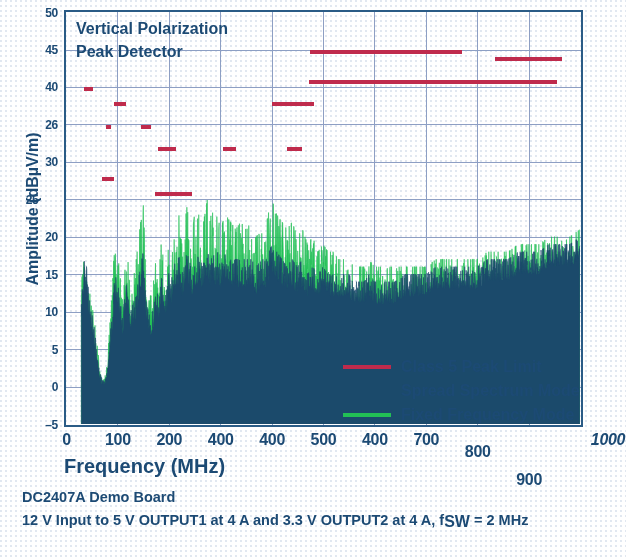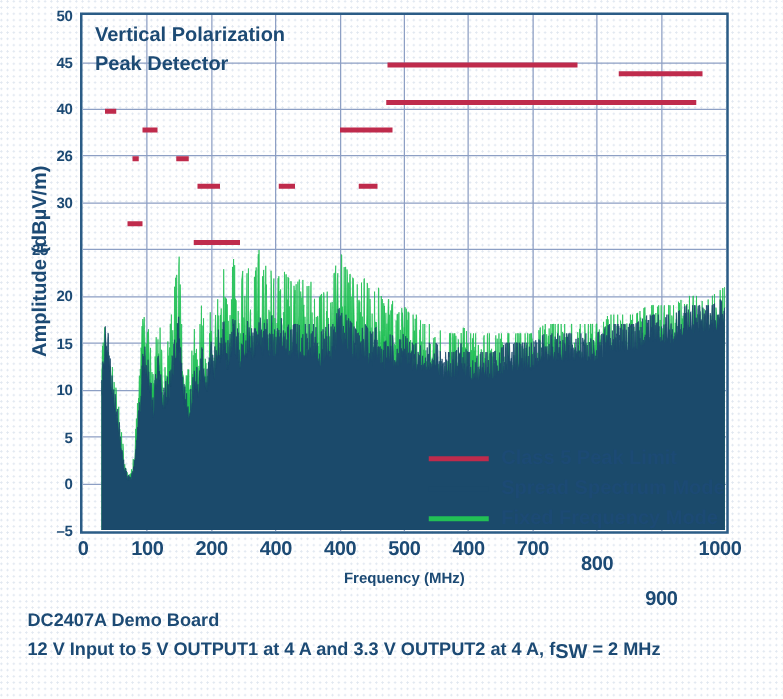--- a/index.html
+++ b/index.html
@@ -40,21 +40,21 @@
   #ylabels{position:absolute;left:0;top:10px;width:58px;height:417px;}
   .xtick{
     position:absolute;top:0;text-align:center;
     font-size:16px;font-weight:bold;color:#1c4a74;
     transform:translateX(-50%);
     letter-spacing:-0.3px;
   }
   #xlabels{position:absolute;left:64px;top:431px;width:519px;height:22px;}
   #x-axis-title{
     position:absolute;left:64px;top:455px;width:519px;
-    text-align:center;font-size:12px;font-weight:bold;color:#1c4a74;
+    text-align:left;font-size:20px;font-weight:bold;color:#1c4a74;
   }
   #y-axis-title{
     position:absolute;
     left:-92px;top:200px;width:250px;
     text-align:center;font-size:16px;font-weight:bold;color:#1c4a74;
     transform:rotate(-90deg);
     transform-origin:center center;
   }
 
   
@@ -174,21 +174,21 @@
       <div class="xtick" style="left: 2.5px;">0</div>
       <div class="xtick" style="left: 53.9px;">100</div>
       <div class="xtick" style="left: 105.3px;">200</div>
       <div class="xtick" style="left: 156.7px;">400</div>
       <div class="xtick" style="left: 208.1px;">400</div>
       <div class="xtick" style="left: 259.5px;">500</div>
       <div class="xtick" style="left: 310.9px;">400</div>
       <div class="xtick" style="left: 362.3px;">700</div>
       <div class="xtick" style="left: 413.7px; margin-top: 12px;">800</div>
       <div class="xtick" style="left: 465.1px; margin-top: 40px;">900</div>
-      <div class="xtick" style="left: 512px;">1000</div>
+      <div class="xtick" style="left: 544px; font-style: italic;">1000</div>
     </div>
   <div id="x-axis-title">Frequency (MHz)</div>
 
   <div id="caption">
     <div>DC2407A Demo Board</div>
     <div><span>12 V Input to 5 V OUTPUT1 at 4 A and 3.3 V OUTPUT2 at 4 A, f</span><sub>SW</sub><span> = 2 MHz</span></div>
   </div>
 
 </div>
 

